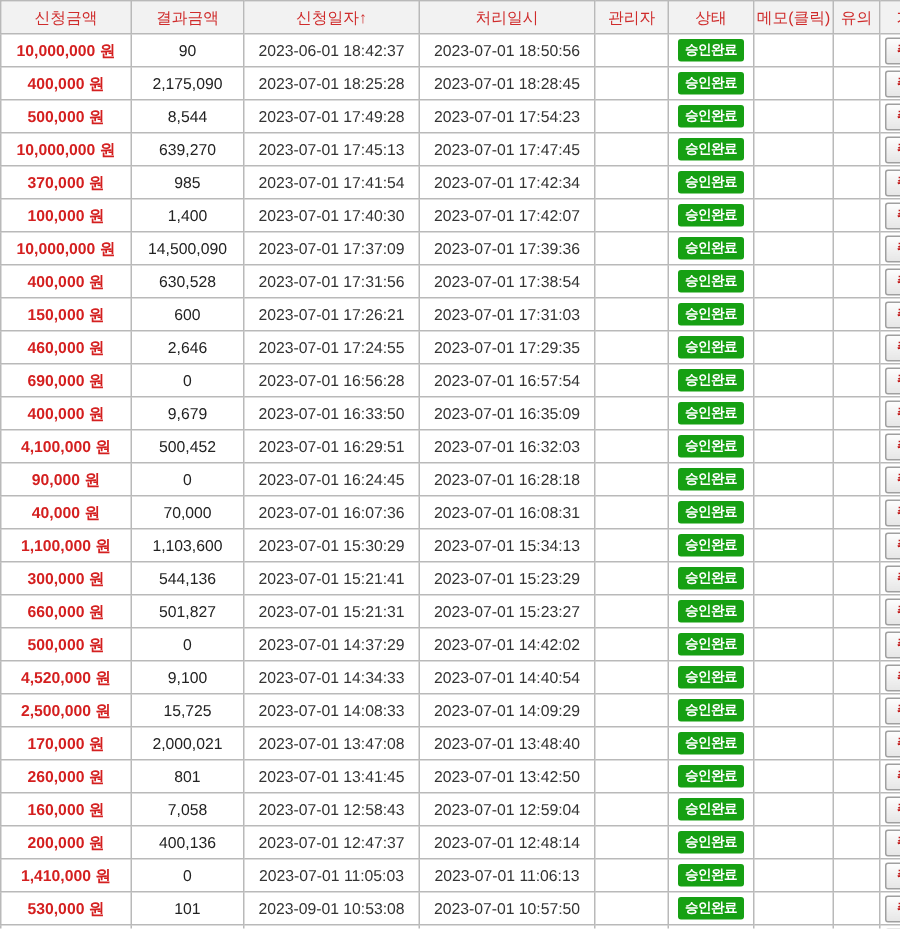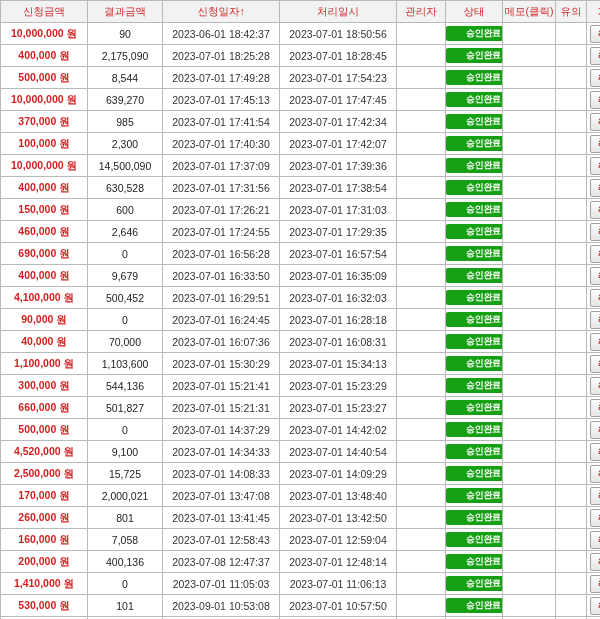--- a/index.html
+++ b/index.html
@@ -71,21 +71,21 @@
   }
   td.manager, td.memo, td.keep {
     background: #ffffff;
   }
   .badge {
     display: inline-block;
     background: #16a013;
     color: #ffffff;
     font-size: 9px;
     line-height: 12px;
-    padding: 1px 5px 2px 20px;
+    padding: 1px 5px 2px 5px;
     border-radius: 2px;
     letter-spacing: -0.3px;
     font-weight: bold;
   }
   .btn-cancel {
     display: inline-block;
     border: 1px solid #a0a0a0;
     background: linear-gradient(#fdfdfd, #e6e6e6);
     color: #c21c1c;
     font-size: 10px;
@@ -165,21 +165,21 @@
           <td class="date c-reqdate">2023-07-01 17:41:54</td>
           <td class="date c-prcdate">2023-07-01 17:42:34</td>
           <td class="manager c-manager"></td>
           <td class="c-status"><span class="badge">승인완료</span></td>
           <td class="memo c-memo"></td>
           <td class="keep c-keep"></td>
           <td class="c-func"><span class="btn-cancel">취소</span></td>
         </tr>
         <tr>
           <td class="amount c-amount">100,000 원</td>
-          <td class="result c-result">2,300</td>
+          <td class="result c-result">1,400</td>
           <td class="date c-reqdate">2023-07-01 17:40:30</td>
           <td class="date c-prcdate">2023-07-01 17:42:07</td>
           <td class="manager c-manager"></td>
           <td class="c-status"><span class="badge">승인완료</span></td>
           <td class="memo c-memo"></td>
           <td class="keep c-keep"></td>
           <td class="c-func"><span class="btn-cancel">취소</span></td>
         </tr>
         <tr>
           <td class="amount c-amount">10,000,000 원</td>
@@ -375,21 +375,21 @@
           <td class="date c-prcdate">2023-07-01 12:59:04</td>
           <td class="manager c-manager"></td>
           <td class="c-status"><span class="badge">승인완료</span></td>
           <td class="memo c-memo"></td>
           <td class="keep c-keep"></td>
           <td class="c-func"><span class="btn-cancel">취소</span></td>
         </tr>
         <tr>
           <td class="amount c-amount">200,000 원</td>
           <td class="result c-result">400,136</td>
-          <td class="date c-reqdate">2023-07-08 12:47:37</td>
+          <td class="date c-reqdate">2023-07-01 12:47:37</td>
           <td class="date c-prcdate">2023-07-01 12:48:14</td>
           <td class="manager c-manager"></td>
           <td class="c-status"><span class="badge">승인완료</span></td>
           <td class="memo c-memo"></td>
           <td class="keep c-keep"></td>
           <td class="c-func"><span class="btn-cancel">취소</span></td>
         </tr>
         <tr>
           <td class="amount c-amount">1,410,000 원</td>
           <td class="result c-result">0</td>

